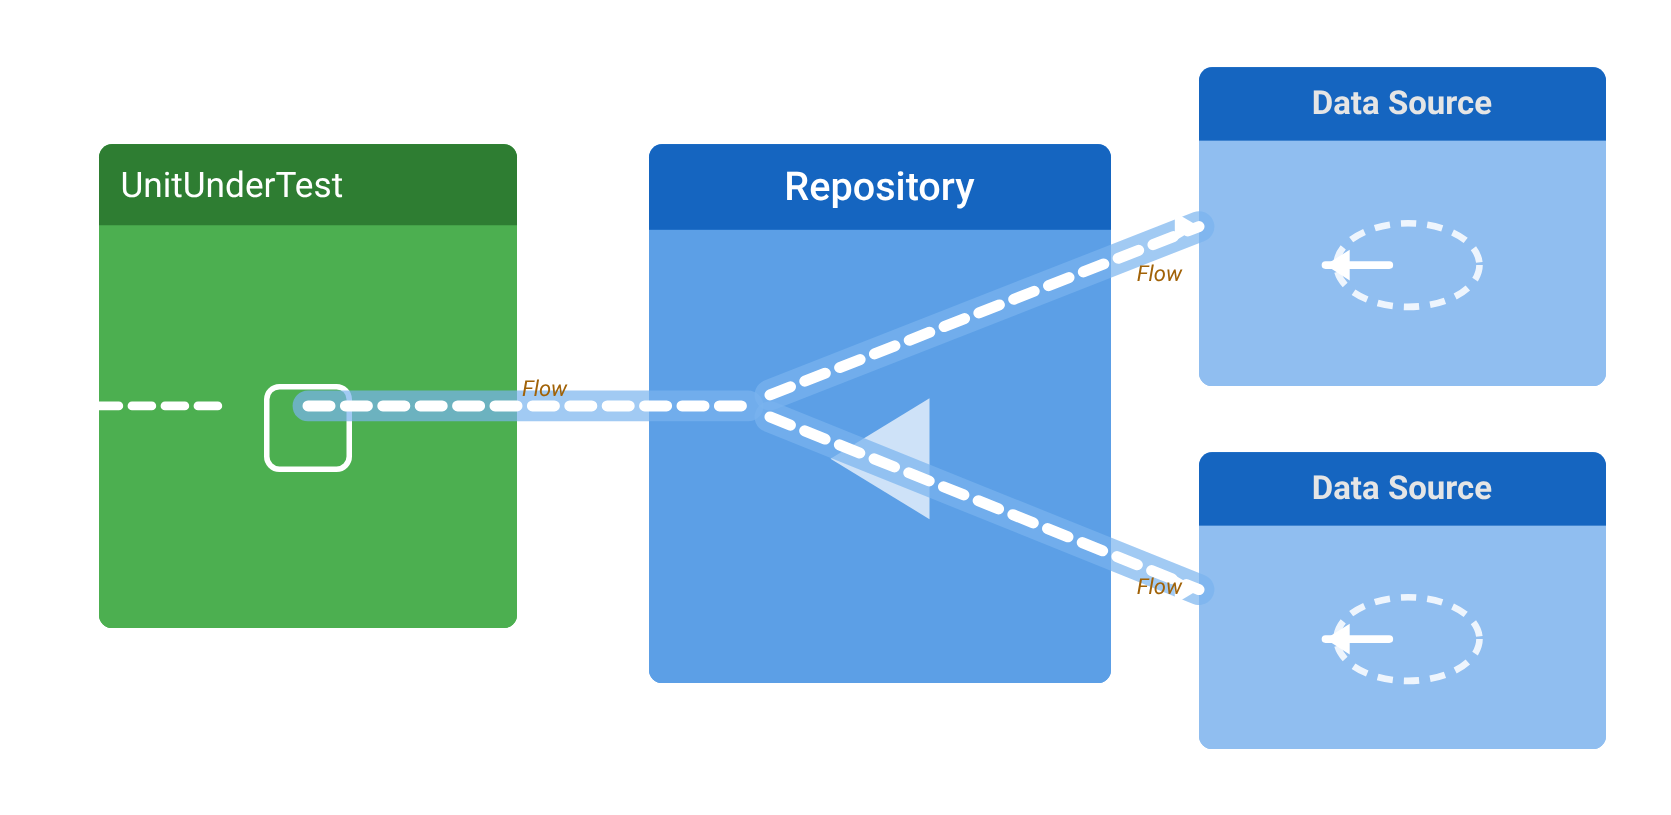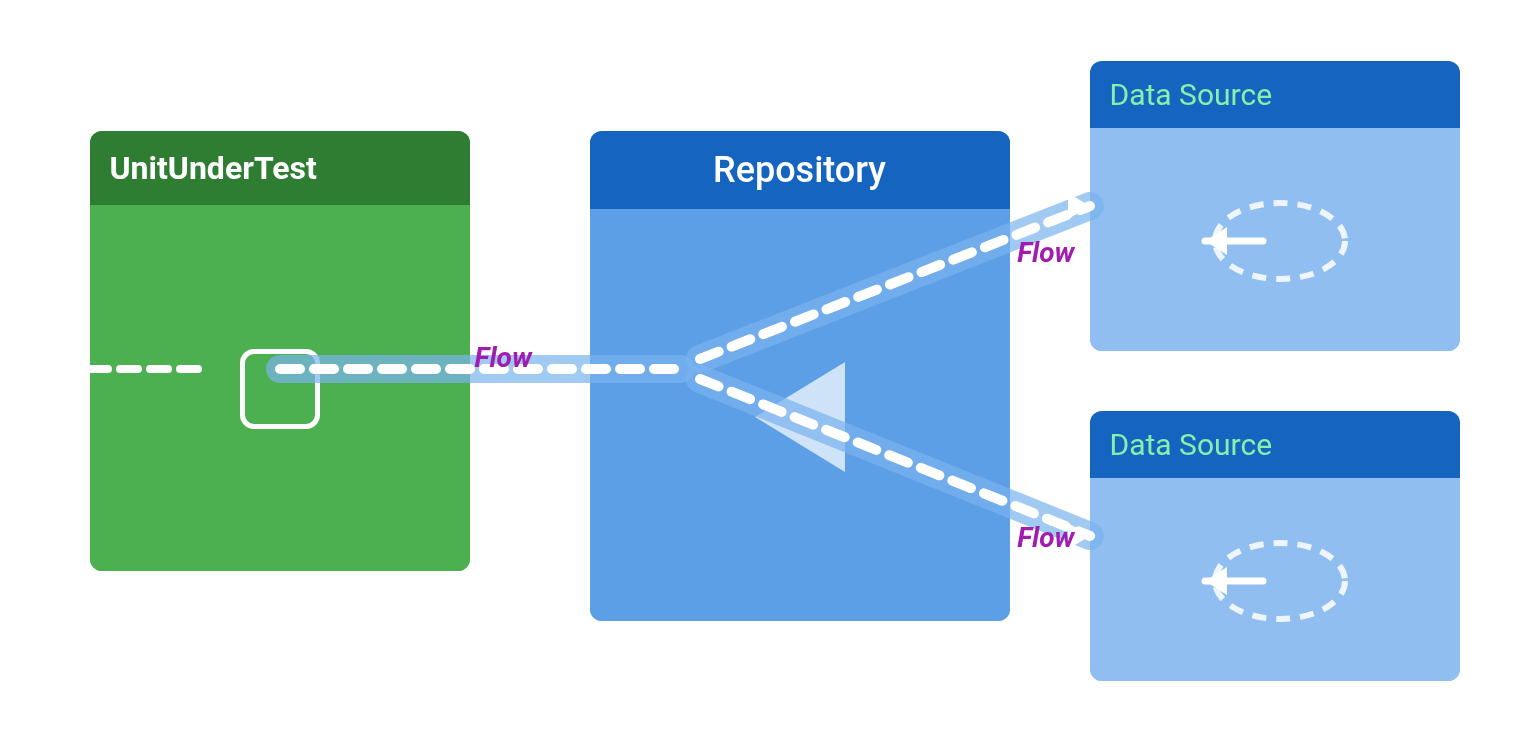--- a/index.html
+++ b/index.html
@@ -31,21 +31,21 @@
       border-radius: 12px;
       overflow: hidden;
       background: #4caf50;
     }
 
     .unit-header {
       background: #2e7d32;
       padding: 18px 20px;
       color: white;
       font-size: 32px;
-      font-weight: 700;
+      font-weight: 400;
     }
 
     .unit-body {
       background: #4caf50;
       width: 100%;
       height: calc(100% - 72px);
       position: relative;
       display: flex;
       align-items: center;
       justify-content: center;
@@ -101,23 +101,24 @@
       width: 370px;
       height: 270px;
       border-radius: 12px;
       overflow: hidden;
       background: #90bef0;
     }
 
     .ds-header {
       background: #1565c0;
       padding: 16px 20px;
-      color: #86efac;
+      color: #e5e5e5;
       font-size: 30px;
-      font-weight: 400;
+      font-weight: 700;
+      text-align: center;
     }
 
     .ds-body {
       background: #90bef0;
       width: 100%;
       height: calc(100% - 64px);
       display: flex;
       align-items: center;
       justify-content: center;
     }
@@ -146,23 +147,23 @@
       width: 0;
       height: 0;
       border-top: 55px solid transparent;
       border-bottom: 55px solid transparent;
       border-right: 90px solid rgba(255,255,255,0.7);
     }
 
     
     .flow-label {
       position: absolute;
-      color: #a21caf;
-      font-size: 28px;
-      font-weight: 700;
+      color: #a16207;
+      font-size: 20px;
+      font-weight: 400;
       font-style: italic;
     }
 
     .flow-label-middle {
       top: 310px;
       left: 415px;
     }
 
     .flow-label-top {
       top: 205px;

